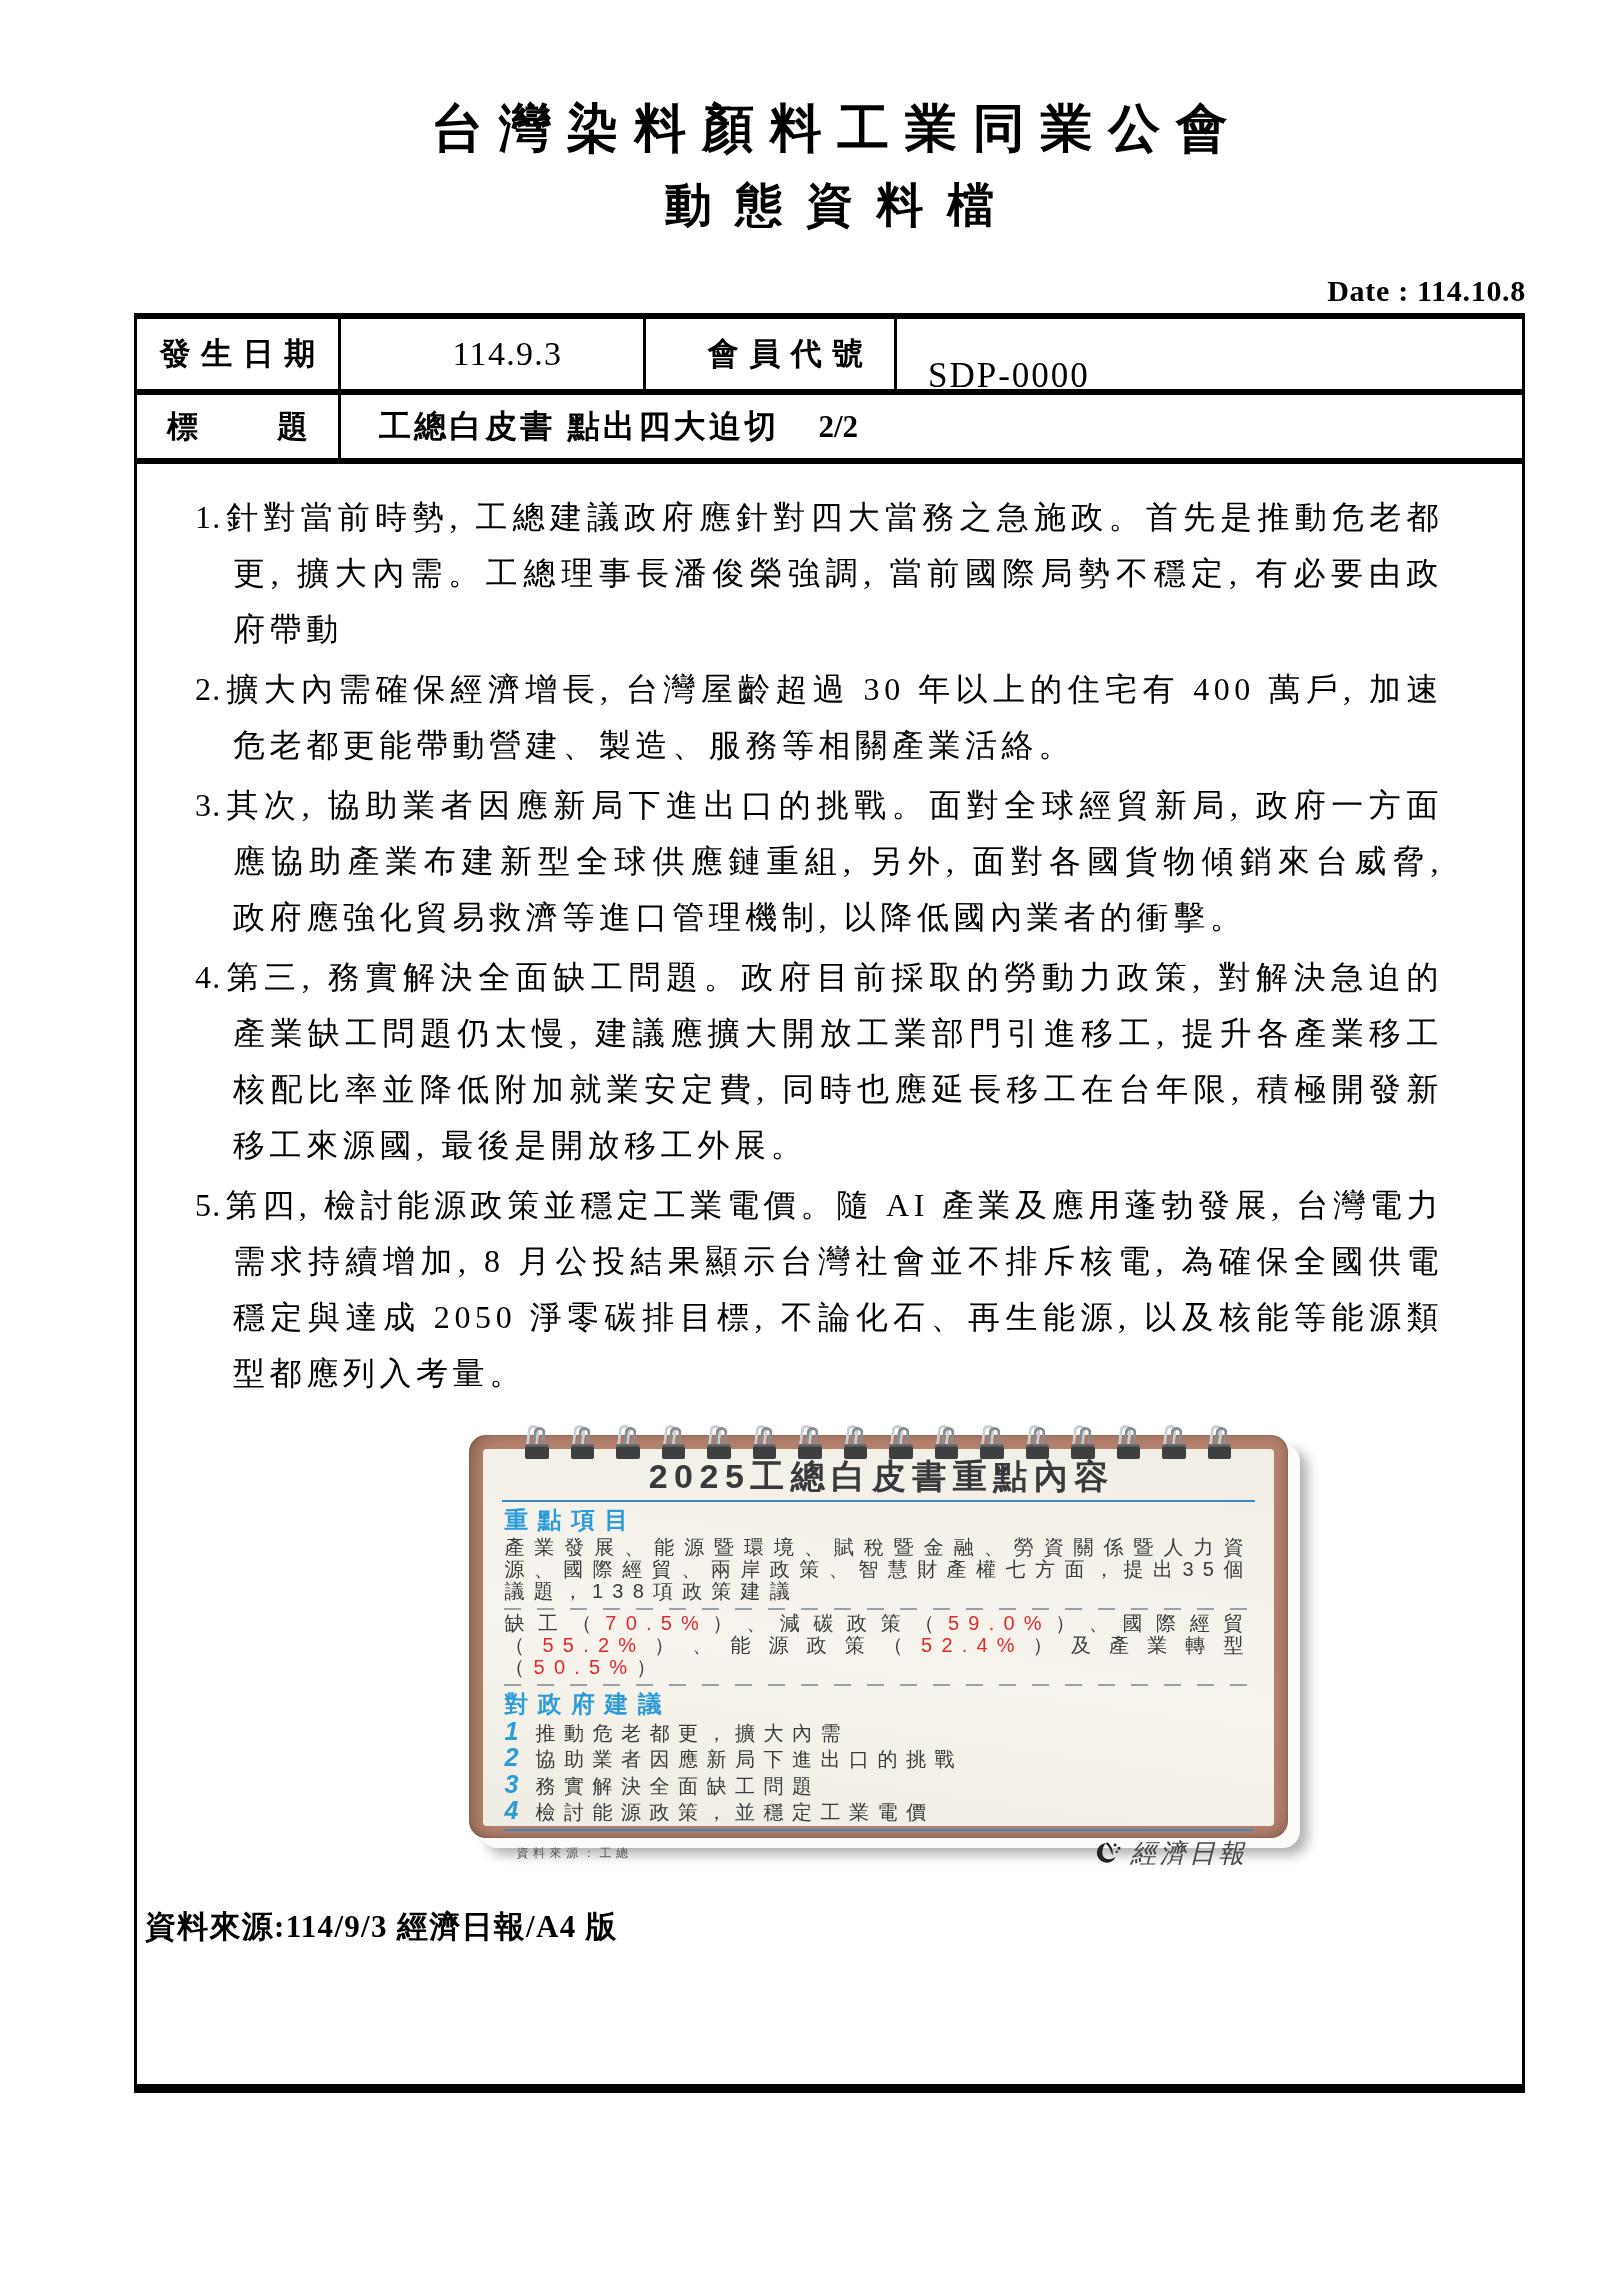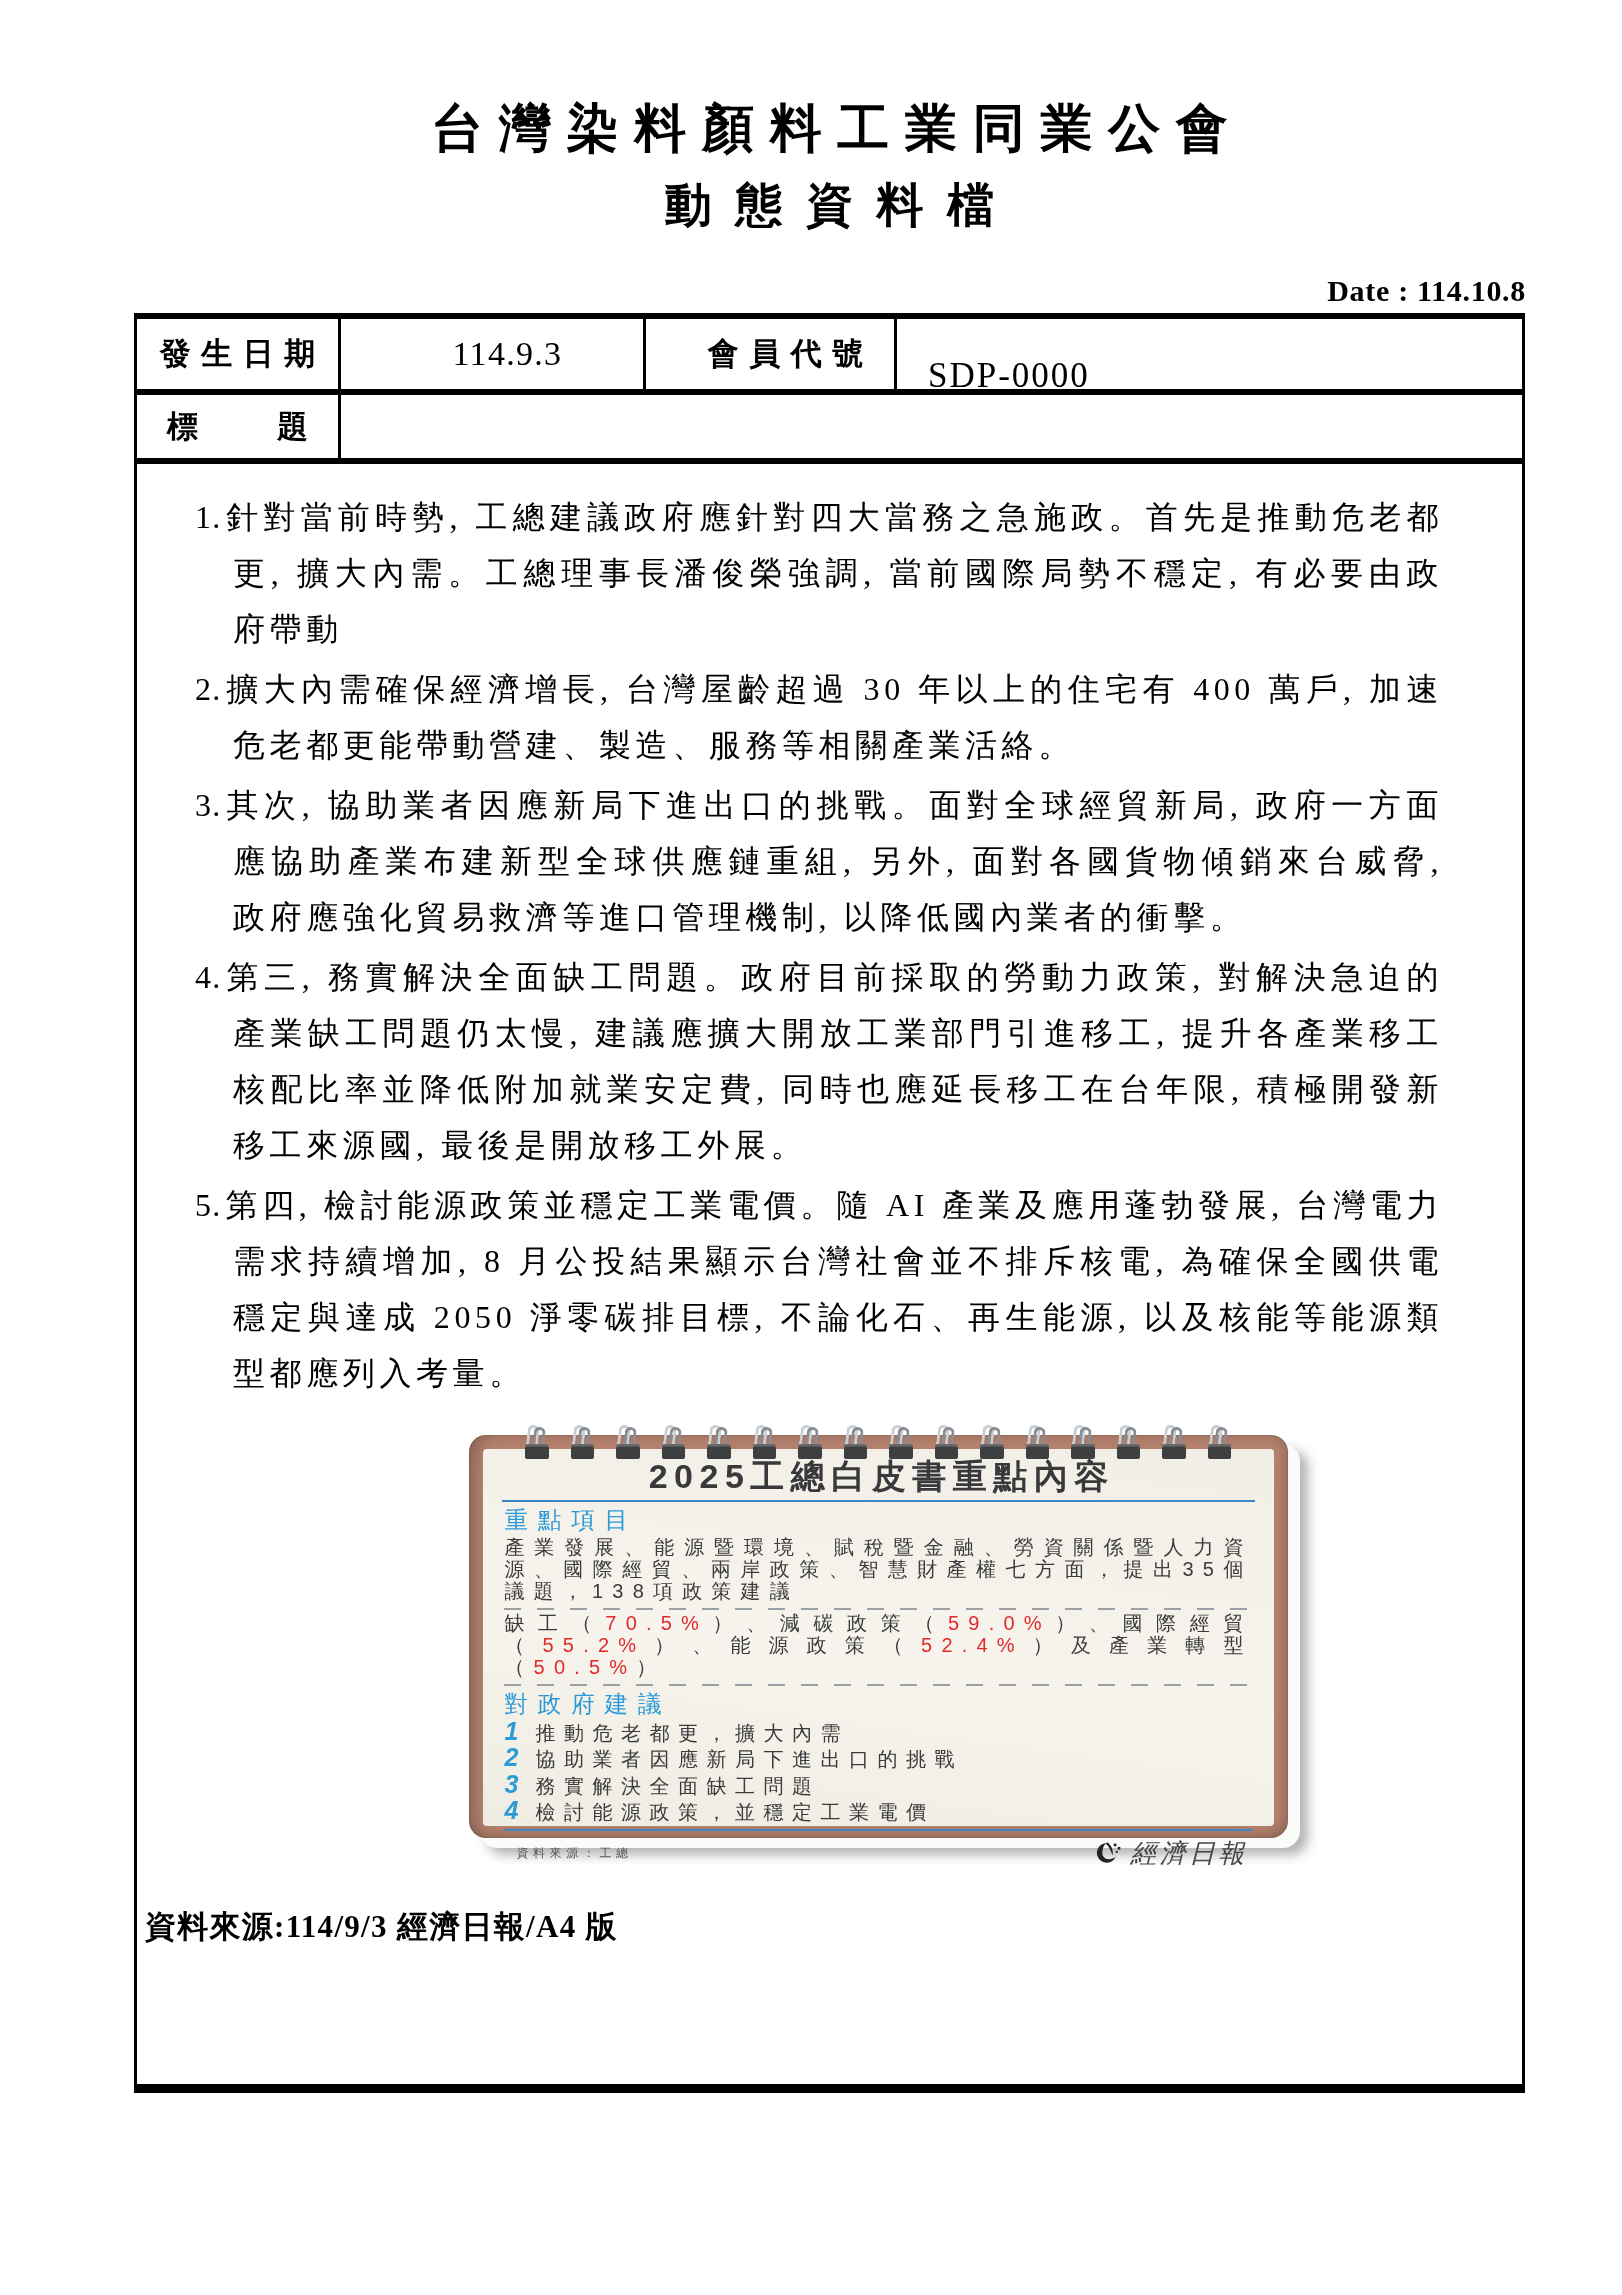--- a/index.html
+++ b/index.html
@@ -96,21 +96,21 @@
     background:#3e3f41; border-radius:2.6px;
     box-shadow:inset 0 2.6px 0 rgba(255,255,255,0.22);
   }
   .ig-title {
     padding-top:10.5px; text-align:center; font-weight:bold; font-size:34px; line-height:35px;
     color:#39393b; letter-spacing:6.5px; text-indent:6.5px;
   }
   .ig-rule  { height:2.6px; background:#3d87c3; margin:5.2px 18.3px 0; }
   .ig-sections { padding:0 21px; }
   .ig-h {
-    font-weight:normal; font-size:23.6px; line-height:25px; color:#2b9bd7;
+    font-weight:bold; font-size:23.6px; line-height:25px; color:#2b9bd7;
     letter-spacing:9.8px; margin-top:5.9px;
   }
   .ig-body {
     font-size:20px; line-height:22px; color:#3b3b3d; text-align:justify;
     letter-spacing:9.2px; margin-top:2.6px;
   }
   .ig-dash {
     height:2px; margin:5.9px 0 0.7px;
     background:repeating-linear-gradient(90deg,#9aa0a6 0 17px, transparent 17px 33px);
   }
@@ -146,20 +146,24 @@
       <div class="cell c1 cell-label">發生日期</div>
       <div class="cell c2">114.9.3</div>
       <div class="cell c3 cell-label">會員代號</div>
       <div class="cell c4">SDP-0000</div>
     </div>
 
     <div class="trow trow2">
       <div class="subject-label">
         <span>標</span>
         <span>題</span>
+      </div>
+      <div class="subject-cell">
+        <span class="subject-title">工總白皮書 點出四大迫切</span>
+        <span class="subject-page">2/2</span>
       </div>
     </div>
 
     <div class="trow trow3">
 
       <div class="body-list">
 
           <div class="b-item"><span class="b-num">1.</span><span>針對當前時勢, 工總建議政府應針對四大當務之急施政。首先是推動危老都更, 擴大內需。工總理事長潘俊榮強調, 當前國際局勢不穩定, 有必要由政府帶動</span></div>
 
           <div class="b-item"><span class="b-num">2.</span><span>擴大內需確保經濟增長, 台灣屋齡超過 30 年以上的住宅有 400 萬戶, 加速危老都更能帶動營建、製造、服務等相關產業活絡。</span></div>

